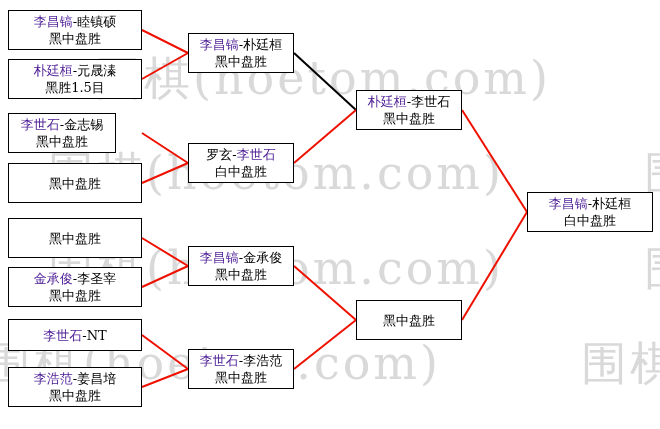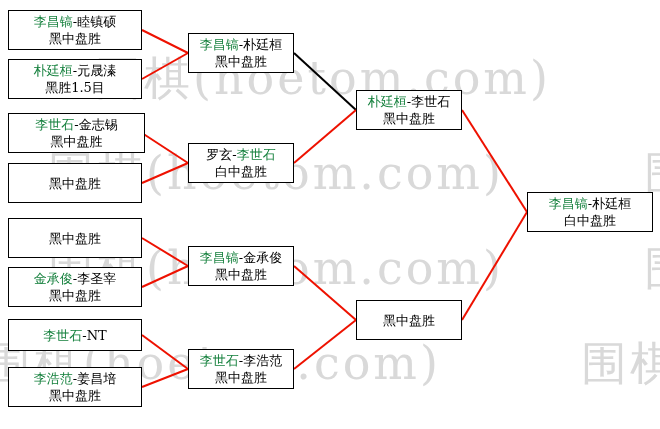--- a/index.html
+++ b/index.html
@@ -16,21 +16,21 @@
 
   #lines { position:absolute; left:0; top:0; z-index:1; }
 
   .box {
     position:absolute; z-index:2;
     background:#ffffff; border:1px solid #000000;
     display:flex; flex-direction:column; align-items:center; justify-content:center;
     font-size:13px; line-height:17px; color:#000000; text-align:center;
     white-space:nowrap;
   }
-  .box .red { color:#15803d; }
+  .box .red { color:#4c1d95; }
   .box .result:empty { display:none; }
 </style>
 </head>
 <body>
 
 <div id="stage">
 
   <div class="wm" style="left:95px;top:55px"><span>围棋(hoetom.com)</span></div>
   <div class="wm" style="left:48px;top:150px"><span>围棋(hoetom.com)</span><span>围棋(hoetom.com)</span></div>
   <div class="wm" style="left:48px;top:245px"><span>围棋(hoetom.com)</span><span>围棋(hoetom.com)</span></div>
@@ -54,21 +54,21 @@
     </svg>
 
   <div class="box" style="left:8px;top:10px;width:134px;height:40px">
     <div class="names"><span class="red">李昌镐</span><span>-</span><span>睦镇硕</span></div>
     <div class="result">黑中盘胜</div>
   </div>
   <div class="box" style="left:8px;top:59px;width:134px;height:40px">
     <div class="names"><span class="red">朴廷桓</span><span>-</span><span>元晟溱</span></div>
     <div class="result">黑胜1.5目</div>
   </div>
-  <div class="box" style="left:8px;top:113px;width:137px;height:40px">
+  <div class="box" style="left:8px;top:113px;width:108px;height:40px">
     <div class="names"><span class="red">李世石</span><span>-</span><span>金志锡</span></div>
     <div class="result">黑中盘胜</div>
   </div>
   <div class="box" style="left:8px;top:163px;width:134px;height:40px">
     <div class="result">黑中盘胜</div>
   </div>
   <div class="box" style="left:8px;top:218px;width:134px;height:40px">
     <div class="result">黑中盘胜</div>
   </div>
   <div class="box" style="left:8px;top:267px;width:134px;height:40px">

